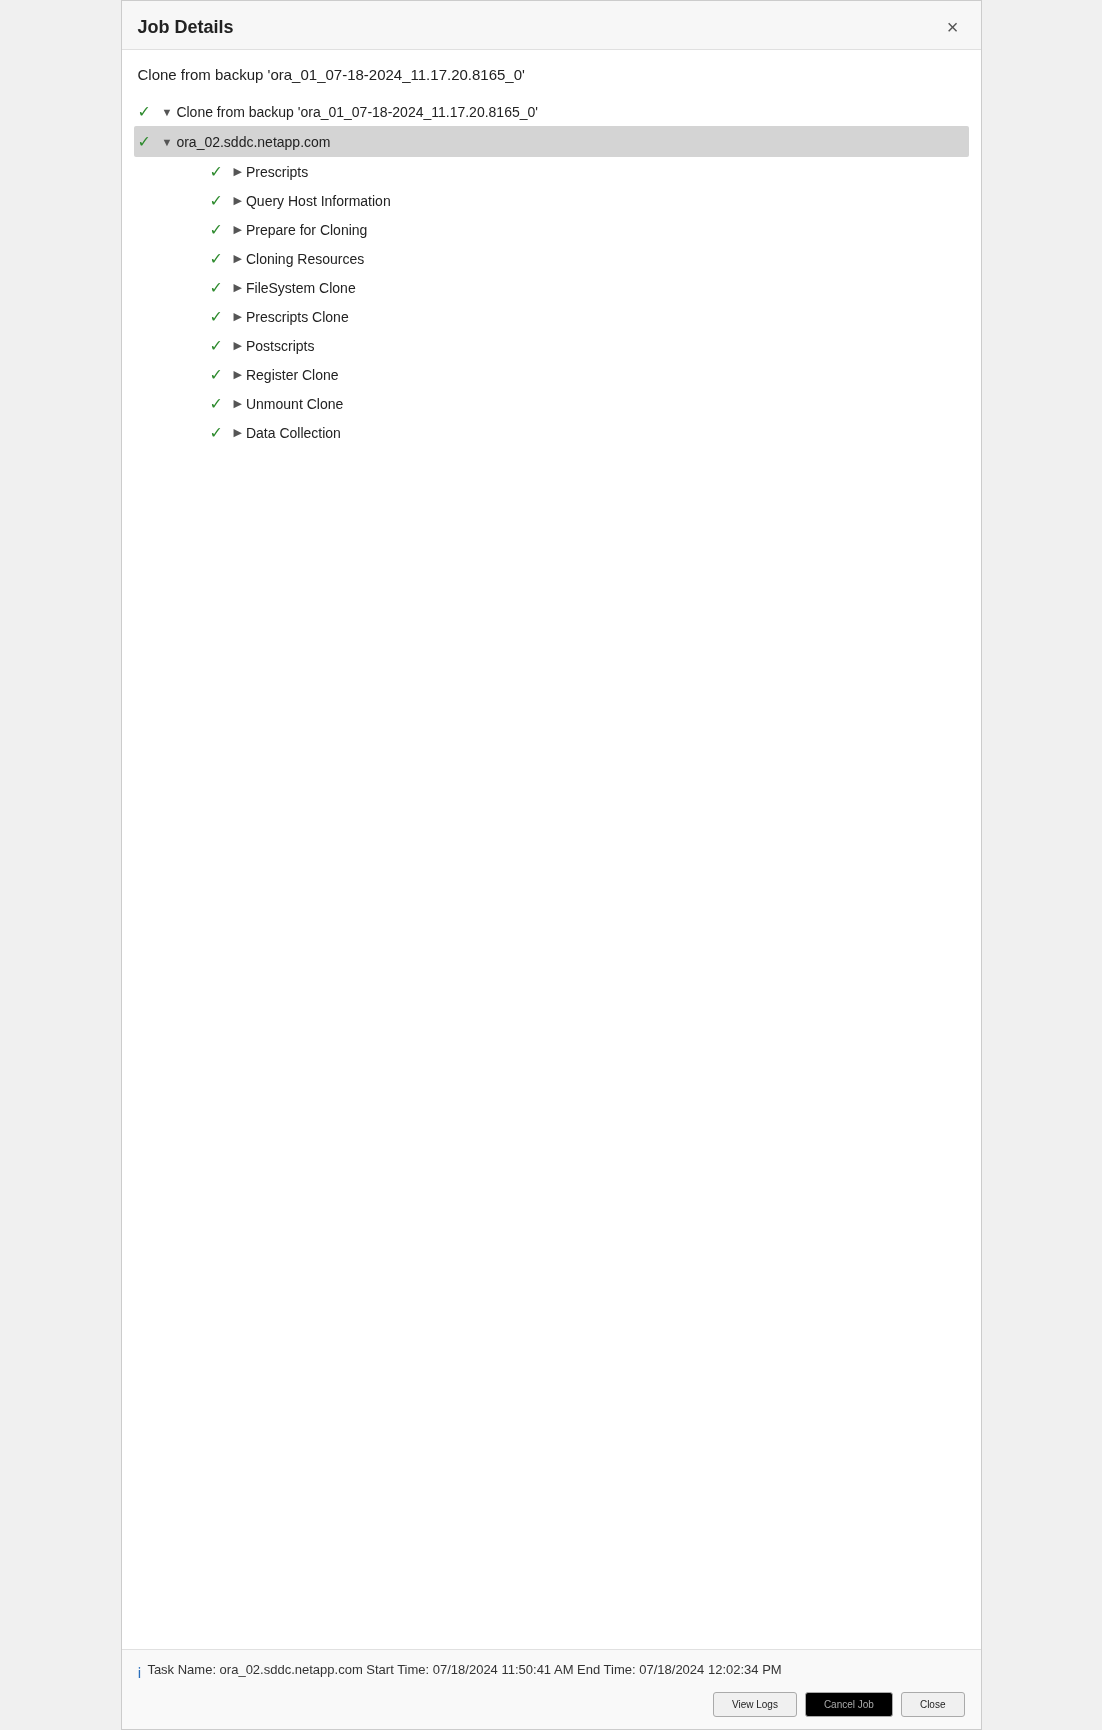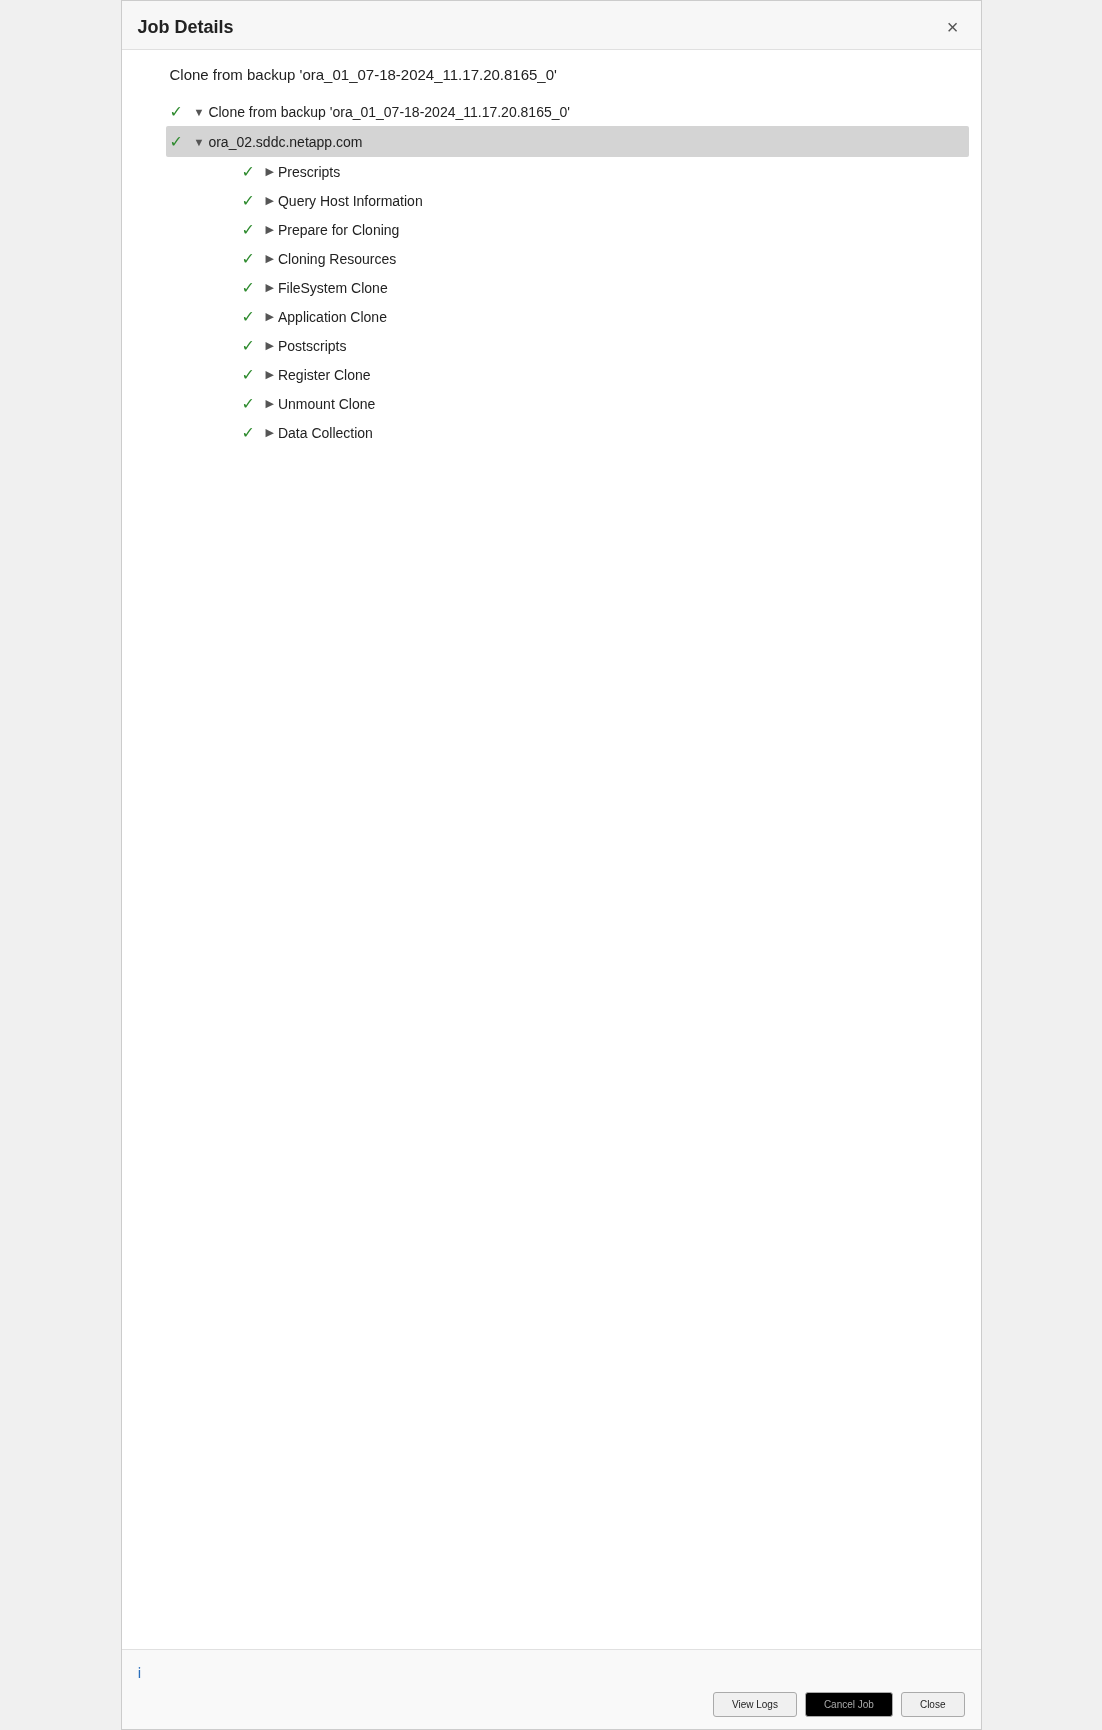--- a/index.html
+++ b/index.html
@@ -50,21 +50,20 @@
       cursor: pointer;
       color: #555;
       line-height: 1;
       padding: 2px 6px;
     }
 
     .dialog-body {
       flex: 1;
       padding: 16px 16px 0 16px;
       overflow-y: auto;
-      margin-left: 32px;
     }
 
     .backup-title {
       font-size: 15px;
       color: #222;
       margin-bottom: 14px;
     }
 
     .tree {
       list-style: none;
@@ -215,21 +214,21 @@
         <span class="item-label">Cloning Resources</span>
       </li>
       <li class="tree-item level-2">
         <span class="check-icon">✓</span>
         <span class="expand-icon">▶</span>
         <span class="item-label">FileSystem Clone</span>
       </li>
       <li class="tree-item level-2">
         <span class="check-icon">✓</span>
         <span class="expand-icon">▶</span>
-        <span class="item-label">Application Clone</span>
+        <span class="item-label">Prescripts Clone</span>
       </li>
       <li class="tree-item level-2">
         <span class="check-icon">✓</span>
         <span class="expand-icon">▶</span>
         <span class="item-label">Postscripts</span>
       </li>
       <li class="tree-item level-2">
         <span class="check-icon">✓</span>
         <span class="expand-icon">▶</span>
         <span class="item-label">Register Clone</span>
@@ -246,20 +245,21 @@
       </li>
 
     </ul>
 
     <div class="spacer"></div>
   </div>
 
   <div class="dialog-footer">
     <div class="footer-info">
       <span class="info-icon">ℹ</span>
+      <span>Task Name: ora_02.sddc.netapp.com Start Time: 07/18/2024 11:50:41 AM End Time: 07/18/2024 12:02:34 PM</span>
     </div>
     <div class="footer-buttons">
       <button class="btn">View Logs</button>
       <button class="btn" disabled="">Cancel Job</button>
       <button class="btn">Close</button>
     </div>
   </div>
 </div>
 
 </body></html>

